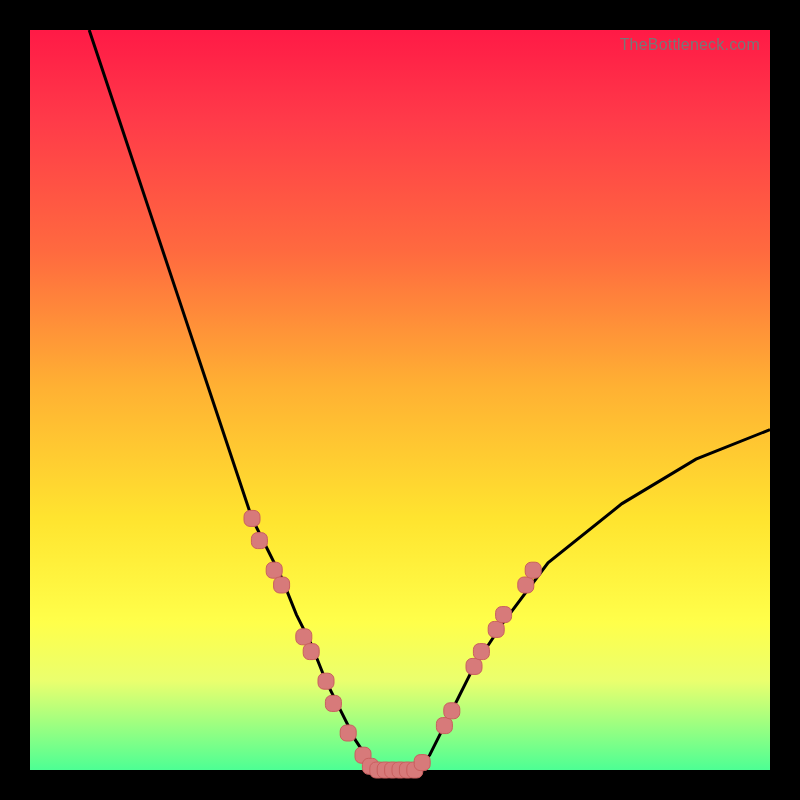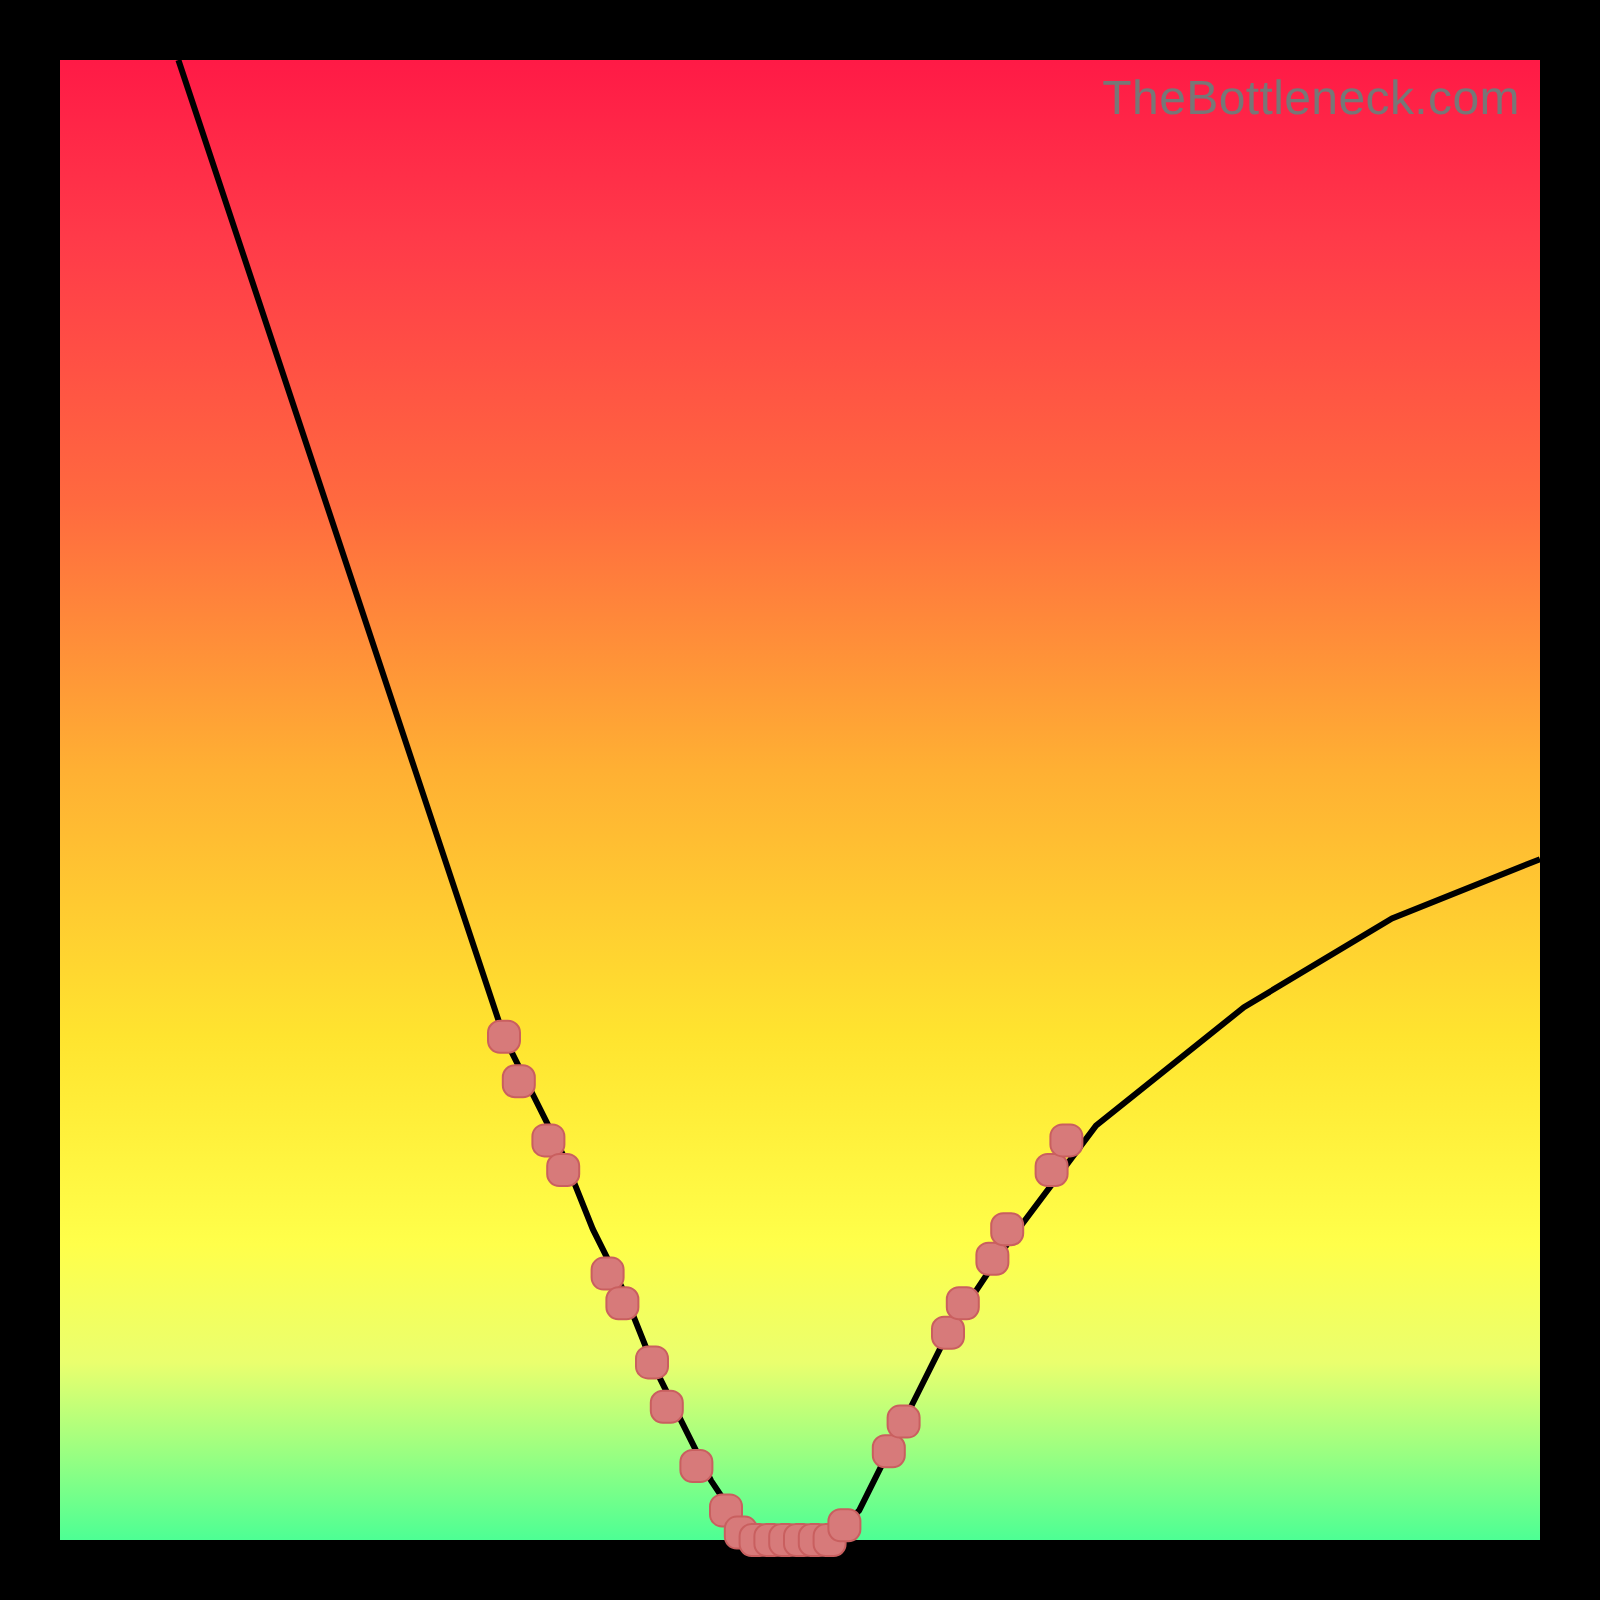--- a/index.html
+++ b/index.html
@@ -34,21 +34,21 @@
       #ffe42f 66%,
       #ffff4a 80%,
       #eaff6e 88%,
       #4dff94 100%);
   }
   .watermark {
     position: absolute;
     top: 6px;
     right: 10px;
     color: #777;
-    font-size: 24px;
+    font-size: 16px;
     font-weight: 500;
     letter-spacing: 0.2px;
   }
   svg.curve {
     position: absolute;
     left: 0;
     top: 0;
     width: 740px;
     height: 740px;
     overflow: visible;

